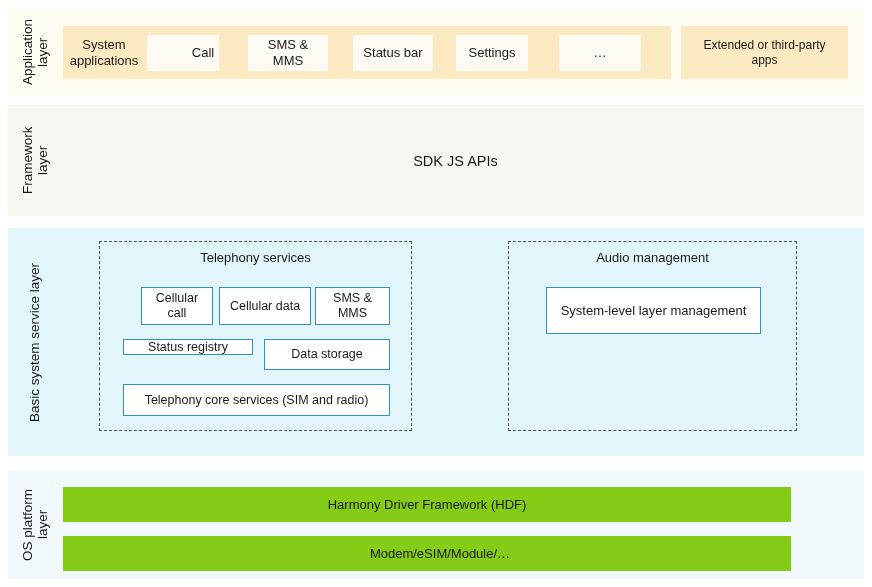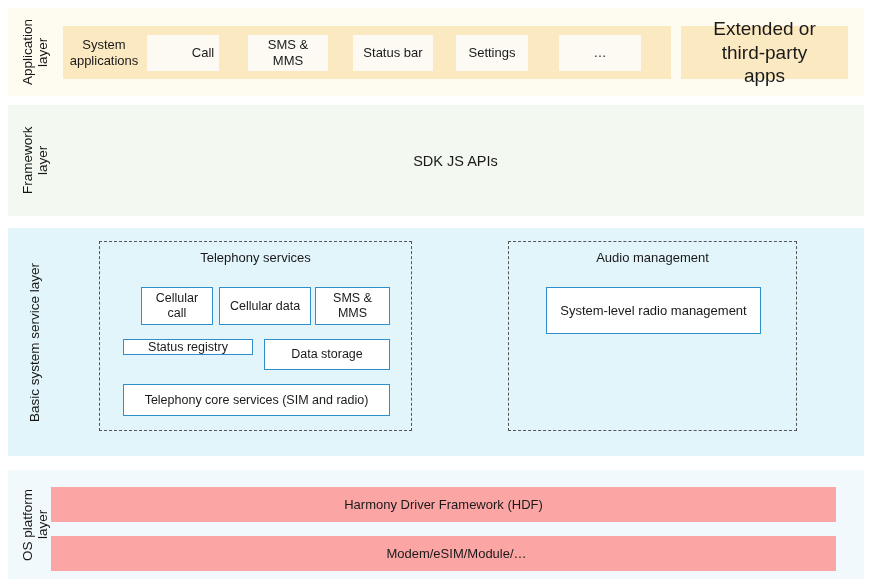--- a/index.html
+++ b/index.html
@@ -67,21 +67,21 @@
     position: absolute;
     left: 673px;
     top: 18px;
     width: 167px;
     height: 53px;
     background: #fbe9c1;
     display: flex;
     align-items: center;
     justify-content: center;
     text-align: center;
-    font-size: 19px;
+    font-size: 12px;
     line-height: 1.25;
     padding: 0 21px;
     box-sizing: border-box;
   }
   .app-item {
     position: absolute;
     top: 27px;
     height: 36px;
     display: flex;
     align-items: center;
@@ -160,24 +160,24 @@
   
   #os-layer {
     left: 8px;
     top: 470px;
     width: 856px;
     height: 109px;
     background: #f2f9fd;
   }
   .os-bar {
     position: absolute;
-    left: 43px;
-    width: 785px;
+    left: 55px;
+    width: 728px;
     height: 35px;
-    background: #fca5a5;
+    background: #84cc16;
     display: flex;
     align-items: center;
     justify-content: center;
     font-size: 13px;
     box-sizing: border-box;
   }
   #os-bar-0 { top: 17px; }
   #os-bar-1 { top: 66px; padding-left: 26px; }
 </style>
 </head>
@@ -232,21 +232,21 @@
 
     <div class="svc-box" style="left:23px; top:97px; width:130px; height:16px;">Status registry</div>
     <div class="svc-box" style="left:164px; top:97px; width:126px; height:31px;">Data storage</div>
 
     <div class="svc-box" style="left:23px; top:142px; width:267px; height:32px;">Telephony core services (SIM and radio)</div>
   </div>
 
   <div id="callmgmt-group" class="dashed-group">
     <div class="group-title">Audio management</div>
 
-    <div class="svc-box lg" style="left:37px; top:45px; width:215px; height:47px;">System-level radio management</div>
+    <div class="svc-box lg" style="left:37px; top:45px; width:215px; height:47px;">System-level layer management</div>
 
   </div>
 
   <div id="os-layer" class="layer">
     <div class="layer-label">OS platform
 layer</div>
 
     <div id="os-bar-0" class="os-bar">Harmony Driver Framework (HDF)</div>
     <div id="os-bar-1" class="os-bar">Modem/eSIM/Module/…</div>
   </div>

